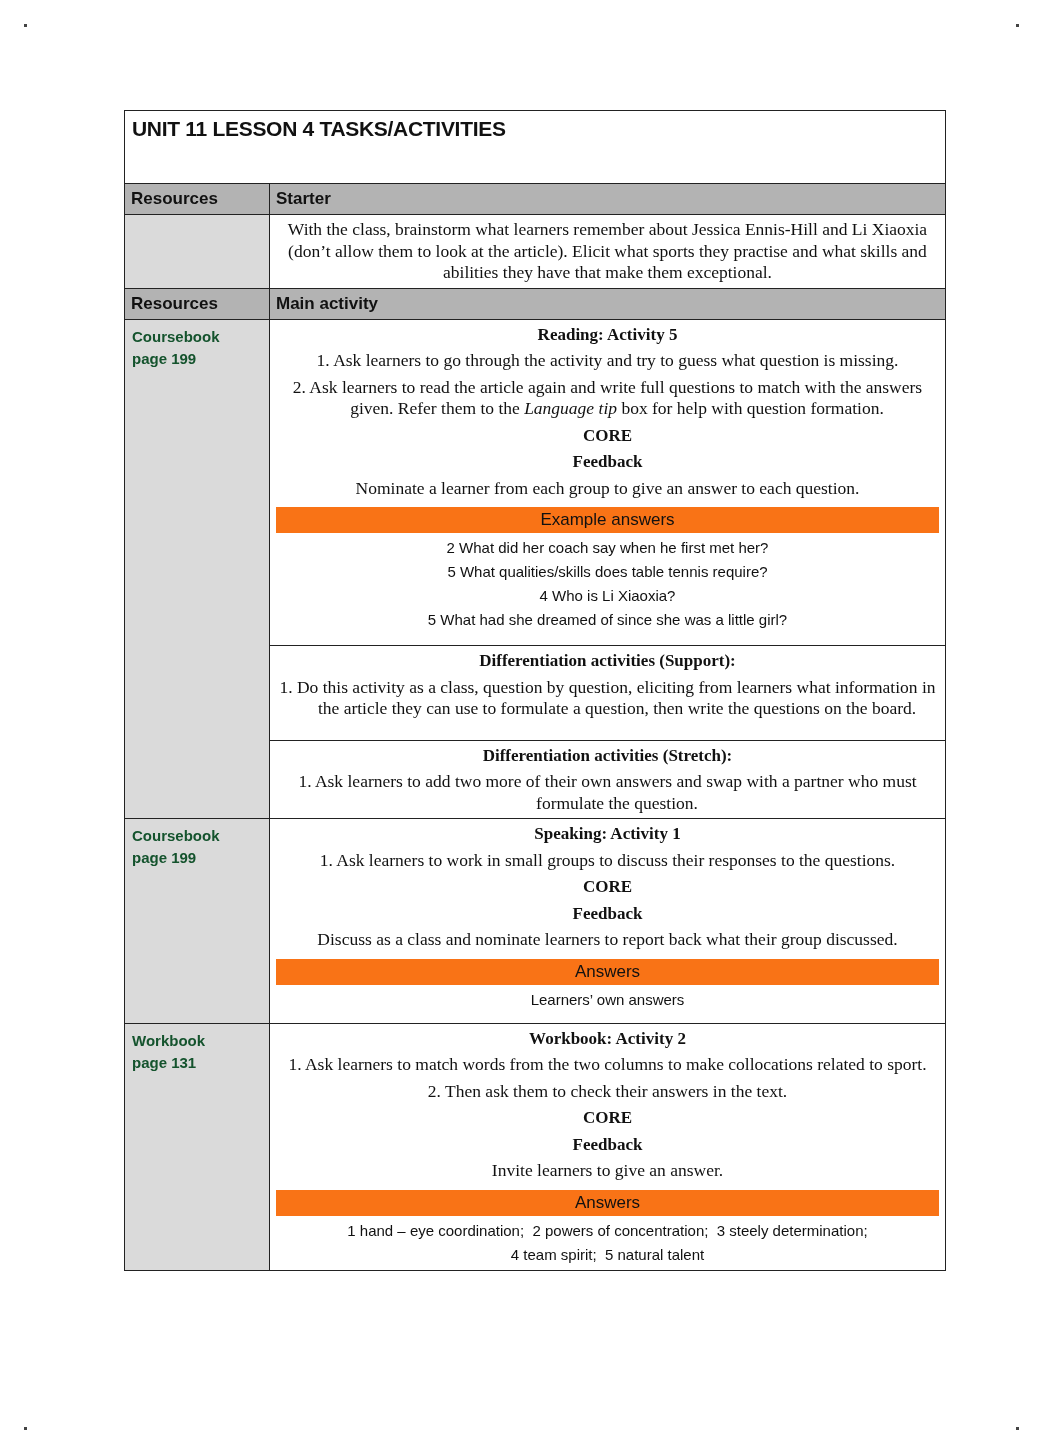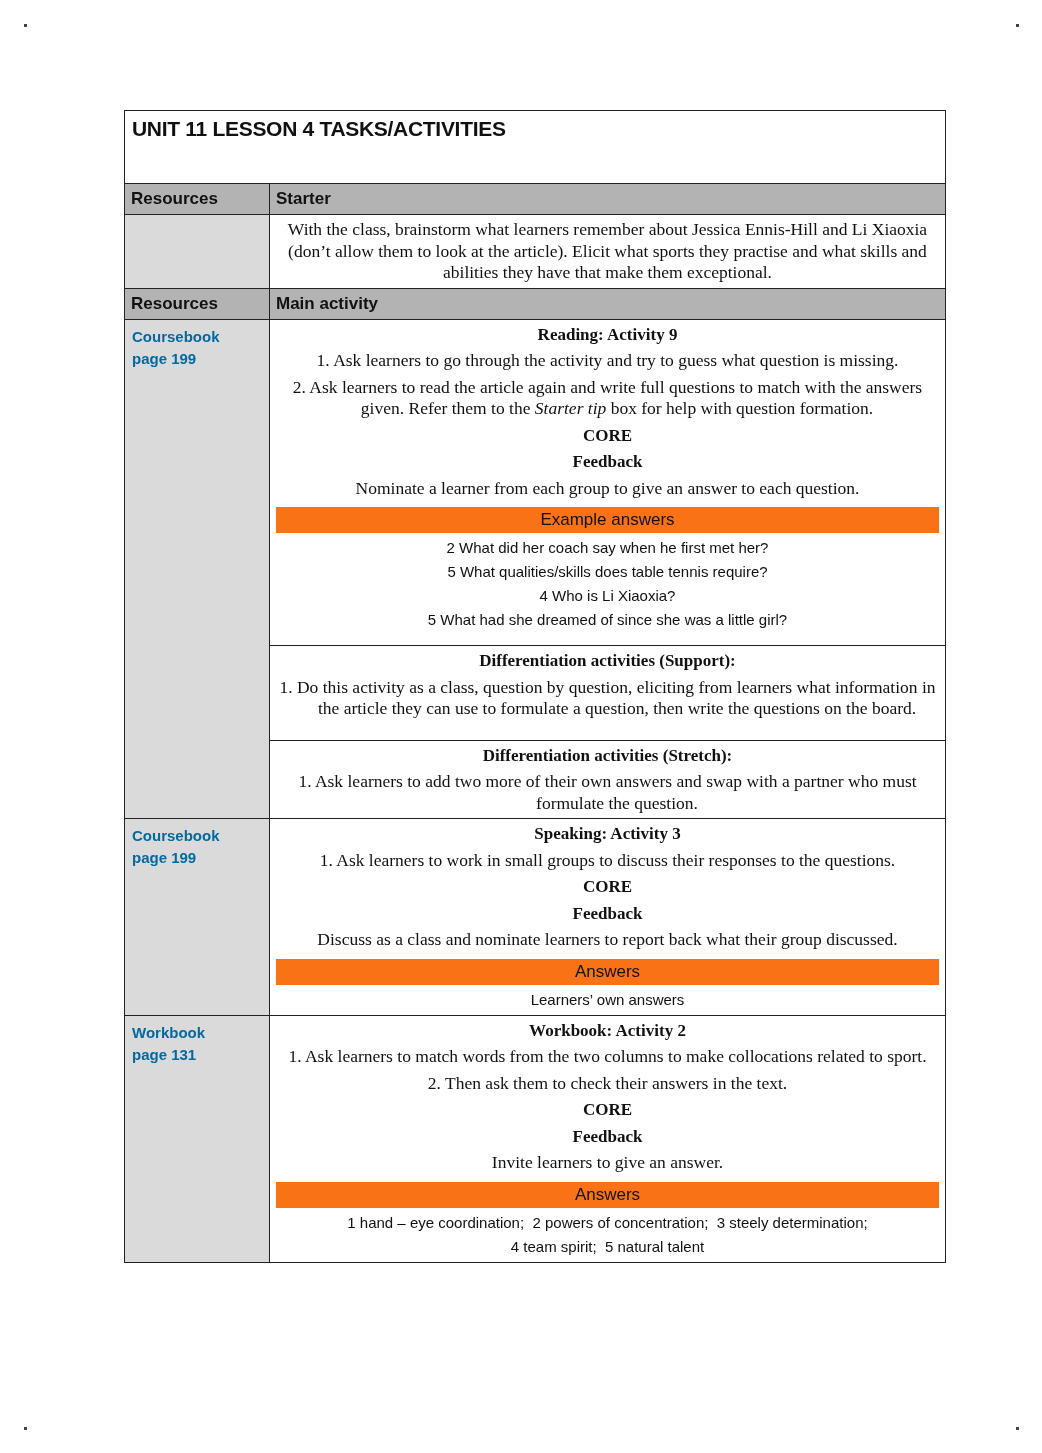--- a/index.html
+++ b/index.html
@@ -15,21 +15,21 @@
     border-collapse: collapse; border: 1.5px solid #222;
   }
   table.lesson td { border: 1.5px solid #222; vertical-align: top; padding: 0; }
 
   .title-cell { height: 60px; padding: 6px 7px !important; margin-left: 36px; }
   .title { font-family: "Liberation Sans", sans-serif; font-weight: bold; font-size: 21px; letter-spacing: -0.3px; color: #111; }
 
   .res-col { width: 144px; background: #dadada; }
   .hdr { background: #b3b3b3; }
   .hdr-text { font-family: "Liberation Sans", sans-serif; font-weight: bold; font-size: 17px; padding: 4px 6px; color: #111; height: 22px; line-height: 22px; }
-  .res-text { font-family: "Liberation Sans", sans-serif; font-weight: bold; font-size: 15px; padding: 6px 7px; line-height: 22px; color: #0369a1; }
+  .res-text { font-family: "Liberation Sans", sans-serif; font-weight: bold; font-size: 15px; padding: 6px 7px; line-height: 22px; color: #14532d; }
 
   .body-cell { padding: 4px 6px 4px 6px !important; text-align: center; }
   .p { font-family: "Liberation Serif", serif; font-size: 17.5px; line-height: 21.5px; color: #111; margin: 0 0 5px 0; }
   .p.b { font-weight: bold; font-size: 17px; }
   .li { padding-left: 19px; text-indent: -19px; }
   i { font-style: italic; }
 
   .ans-head { background: #f97316; font-family: "Liberation Sans", sans-serif; font-size: 17px; padding: 2px 10px; margin: 8px 0 6px 0; height: 22px; line-height: 22px; color: #111; }
   .ans-line { font-family: "Liberation Sans", sans-serif; font-size: 15px; line-height: 18px; margin: 0 0 6px 0; color: #111; }
   .sub { border-top: 1.5px solid #222; margin: 16px -6px; padding: 4px 6px; }
@@ -75,23 +75,23 @@
   </tr>
 
   <tr>
     <td class="res-col">
       <div class="res-text">
         <div>Coursebook</div>
         <div>page 199</div>
       </div>
     </td>
     <td class="body-cell">
-      <p class="p b">Reading: Activity 9</p>
+      <p class="p b">Reading: Activity 5</p>
       <p class="p li">1. Ask learners to go through the activity and try to guess what question is missing.</p>
-      <p class="p li"><span>2. Ask learners to read the article again and write full questions to match with the answers given. Refer them to the</span> <i>Starter tip</i> <span>box for help with question formation.</span></p>
+      <p class="p li"><span>2. Ask learners to read the article again and write full questions to match with the answers given. Refer them to the</span> <i>Language tip</i> <span>box for help with question formation.</span></p>
       <p class="p b">CORE</p>
       <p class="p b">Feedback</p>
       <p class="p">Nominate a learner from each group to give an answer to each question.</p>
       <div class="ans-head">Example answers</div>
       <p class="ans-line">2 What did her coach say when he first met her?</p>
       <p class="ans-line">5 What qualities/skills does table tennis require?</p>
       <p class="ans-line">4 Who is Li Xiaoxia?</p>
       <p class="ans-line" style="margin-bottom:2px">5 What had she dreamed of since she was a little girl?</p>
       <div class="sub">
         <p class="p b">Differentiation activities (Support):</p>
@@ -105,27 +105,27 @@
   </tr>
 
   <tr>
     <td class="res-col">
       <div class="res-text">
         <div>Coursebook</div>
         <div>page 199</div>
       </div>
     </td>
     <td class="body-cell">
-      <p class="p b">Speaking: Activity 3</p>
+      <p class="p b">Speaking: Activity 1</p>
       <p class="p li">1. Ask learners to work in small groups to discuss their responses to the questions.</p>
       <p class="p b">CORE</p>
       <p class="p b">Feedback</p>
       <p class="p">Discuss as a class and nominate learners to report back what their group discussed.</p>
       <div class="ans-head">Answers</div>
-      <p class="ans-line" style="margin-bottom:2px">Learners’ own answers</p>
+      <p class="ans-line" style="margin-bottom:10px">Learners’ own answers</p>
     </td>
   </tr>
 
   <tr>
     <td class="res-col">
       <div class="res-text">
         <div>Workbook</div>
         <div>page 131</div>
       </div>
     </td>

